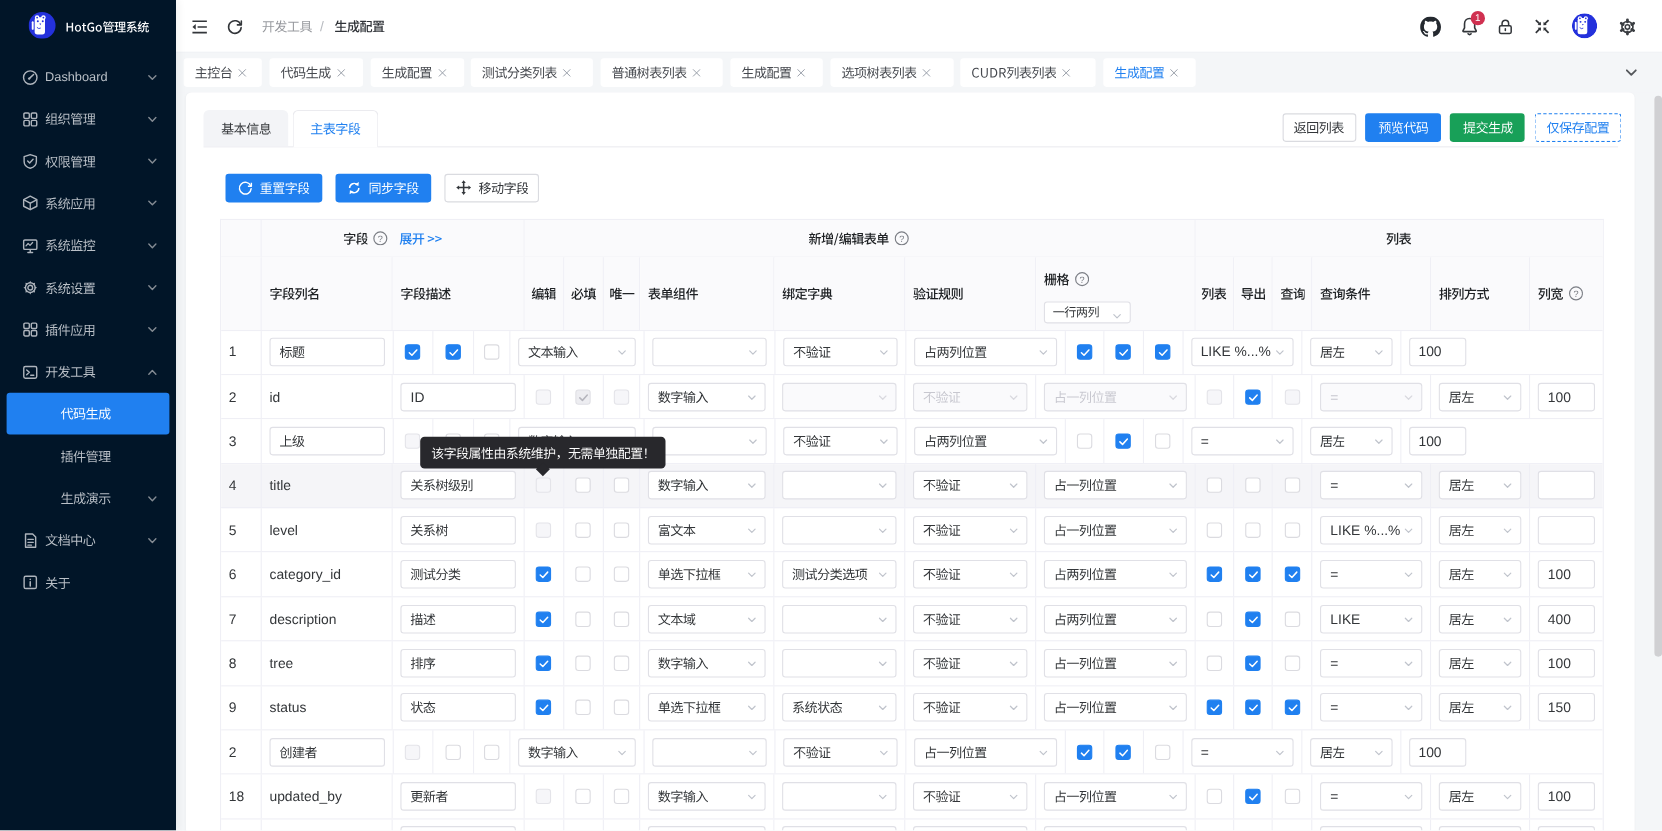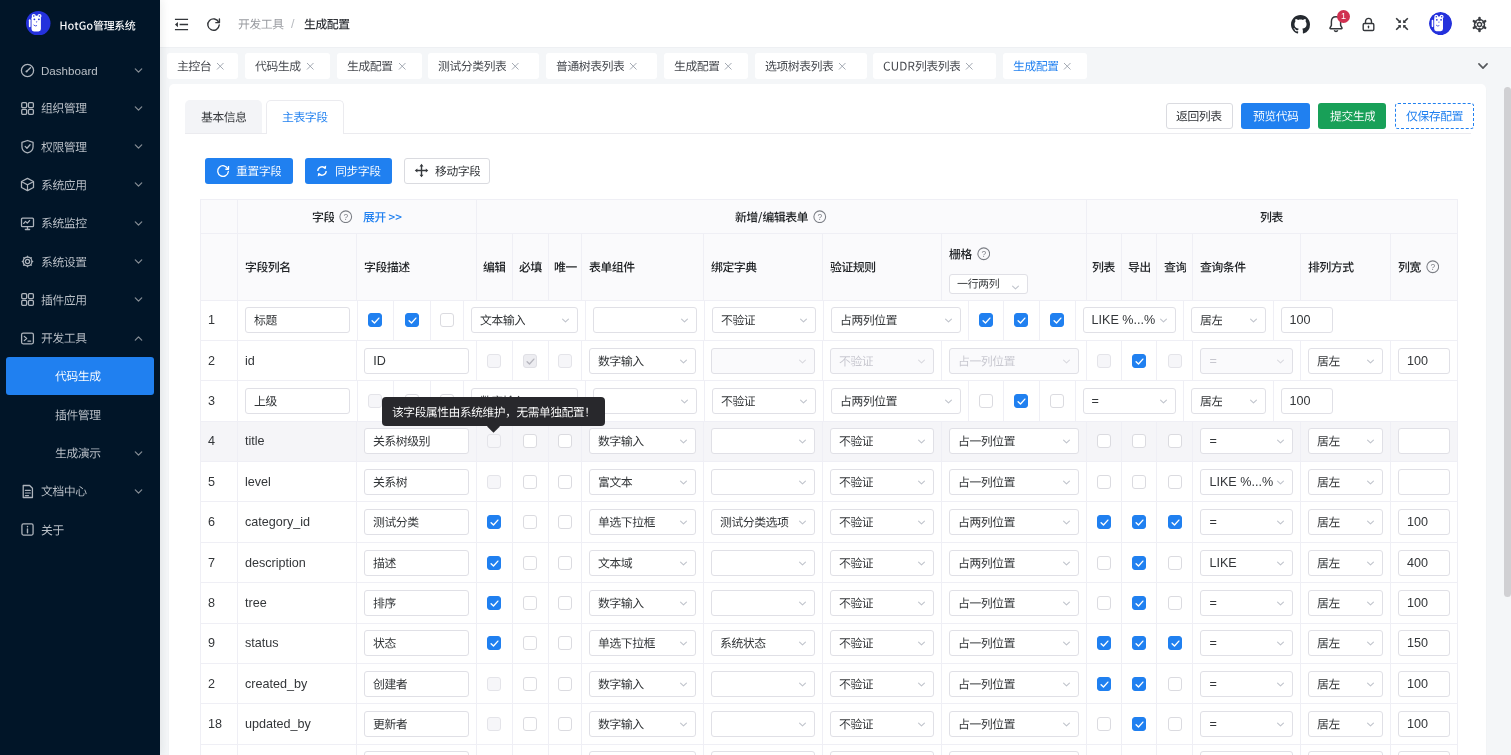--- a/index.html
+++ b/index.html
@@ -1440,21 +1440,20 @@
               <polyline points="2.8,4.4 6,7.6 9.2,4.4" fill="none" stroke="#c0c4cc" stroke-width="1.2" stroke-linecap="round" stroke-linejoin="round"></polyline>
             </svg>
           </div>
         </div>
 <div class="td" style="width:66px;padding:0 7px">
           <div class="ip">150</div>
         </div>
 </div>
 <div class="tr" style="height:40.4px;border-bottom:1px solid #efeff5;">
 <div class="td" style="width:37px;padding-left:7px">2</div>
-<div class="td" style="width:119.5px;padding-left:7px">created_by</div>
 <div class="td" style="width:119.5px;padding:0 7px">
           <div class="ip">
             <svg class="zh" style="width:34.2px;height:12px;color:#333639;" viewBox="0 -880 2874 1000">
               <use href="#t67"></use>
             </svg>
           </div>
         </div>
 <div class="td" style="width:36px;justify-content:center">
           <div class="cb dis"></div>
         </div>

